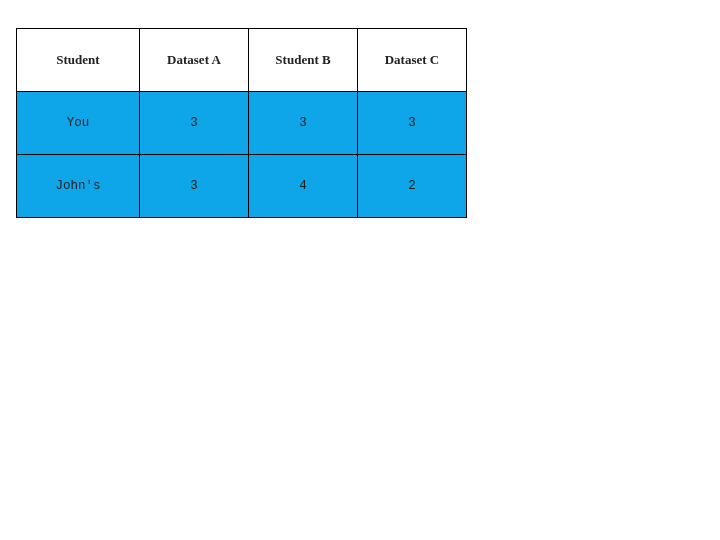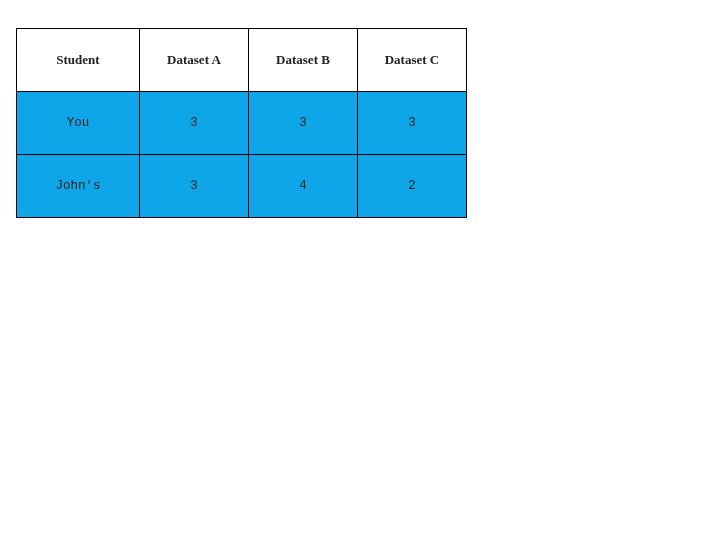--- a/index.html
+++ b/index.html
@@ -75,21 +75,21 @@
 
 <div class="slide">
 
 
   <div class="table-wrap">
     <table class="data">
       <thead>
         <tr>
           <th class="student-col">Student</th>
           <th class="dataset-col">Dataset A</th>
-          <th class="dataset-col">Dataset B</th>
+          <th class="dataset-col">Student B</th>
           <th class="dataset-col">Dataset C</th>
         </tr>
       </thead>
       <tbody>
         <tr>
           <td class="student-col">You</td>
           <td class="val">3</td>
           <td class="val">3</td>
           <td class="val">3</td>
         </tr>

